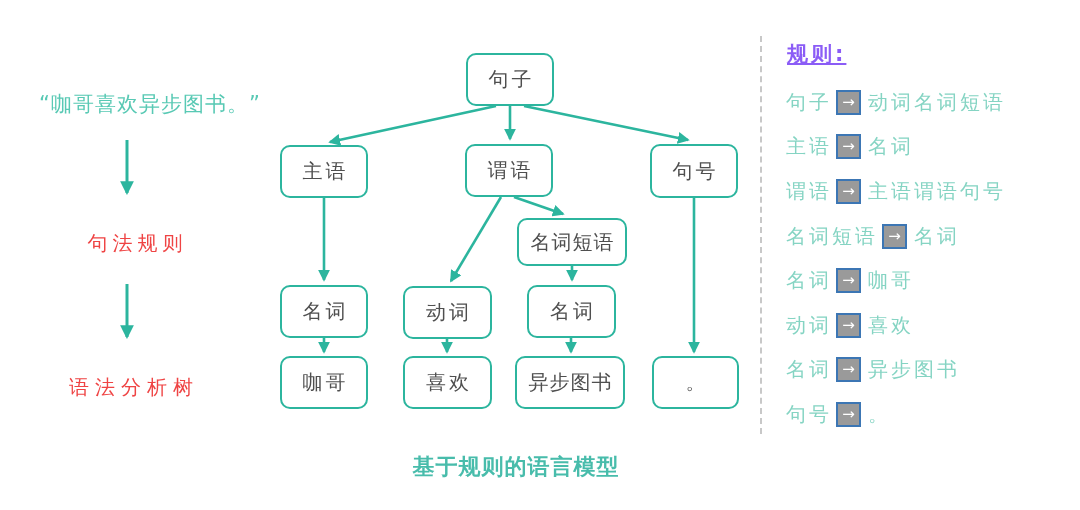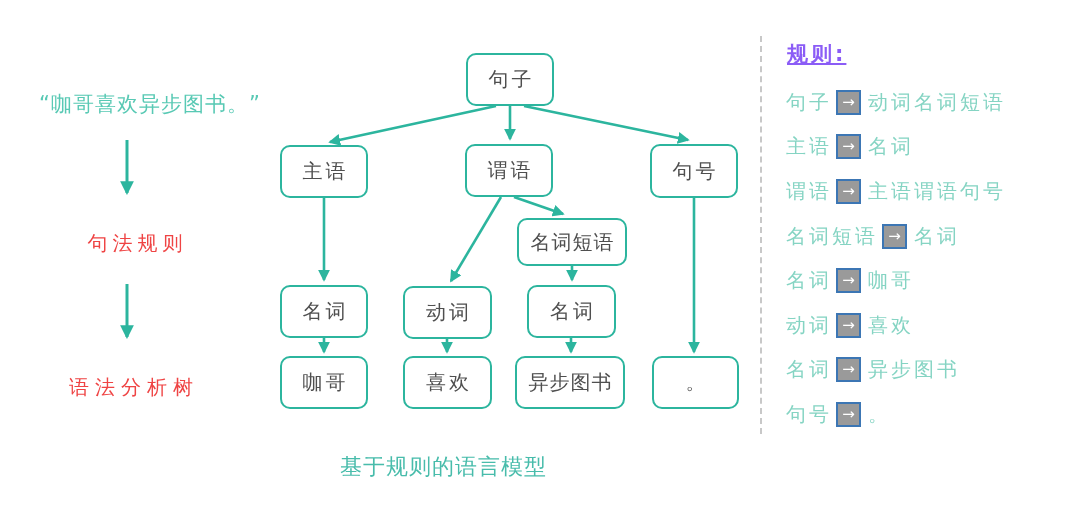--- a/index.html
+++ b/index.html
@@ -47,22 +47,22 @@
   .rule-row .lhs{white-space:nowrap;}
   .rule-row .rhs{white-space:nowrap;margin-left:7px;}
   .arrow-badge{
     flex:0 0 auto;width:21px;height:21px;margin-left:4px;
     background:#9a9a9a;border:2px solid #3c76b4;
     display:flex;align-items:center;justify-content:center;
     color:#ffffff;font-size:15px;line-height:1;letter-spacing:0;text-indent:0;
   }
 
   .caption{
-    position:absolute;left:340px;top:452px;width:320px;text-align:left;
-    color:#48bcab;font-size:22px;font-weight:normal;letter-spacing:1px;
+    position:absolute;left:356px;top:452px;width:320px;text-align:center;
+    color:#48bcab;font-size:22px;font-weight:bold;letter-spacing:1px;
   }
 </style>
 </head>
 <body>
 
 <div class="stage">
 
   <svg class="edges" width="1080" height="510" viewBox="0 0 1080 510">
     <defs>
       <marker id="ah" viewBox="0 0 10 10" refX="8.5" refY="5" markerWidth="4.6" markerHeight="4.6" orient="auto-start-reverse">

